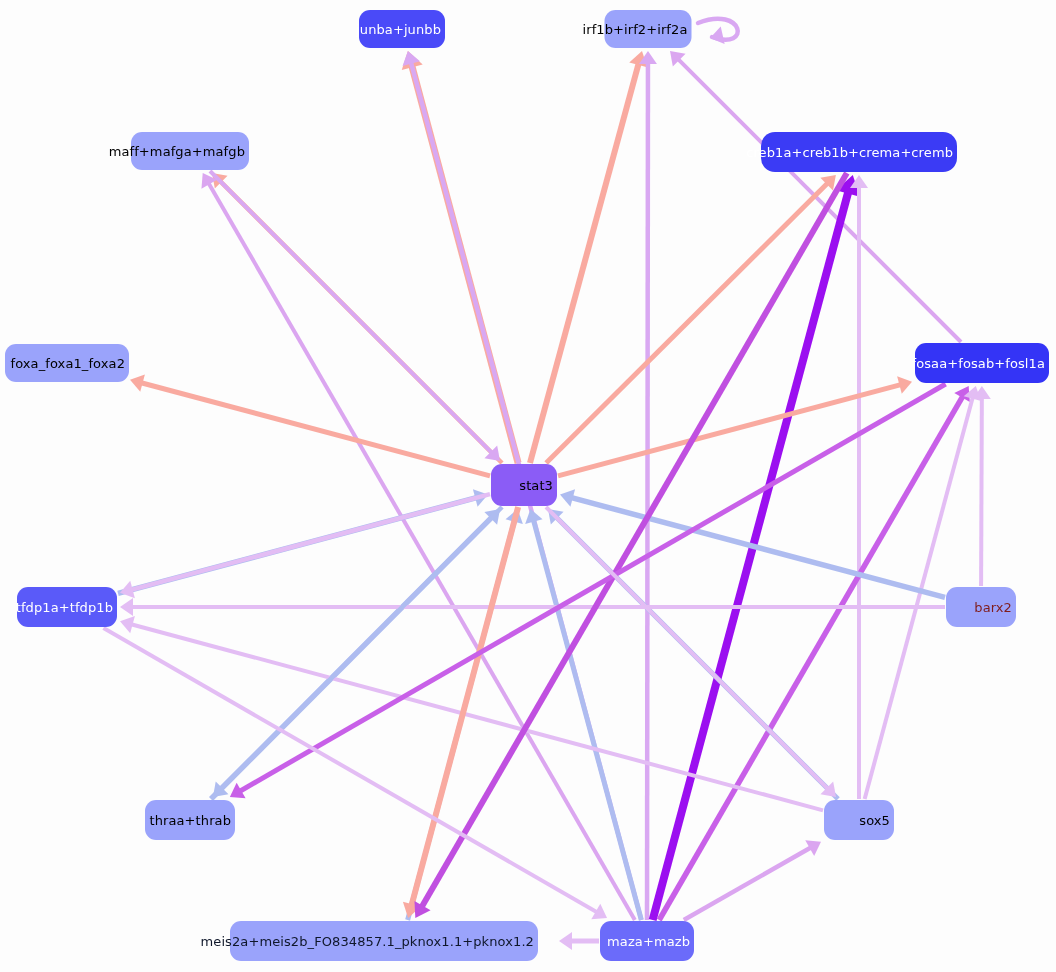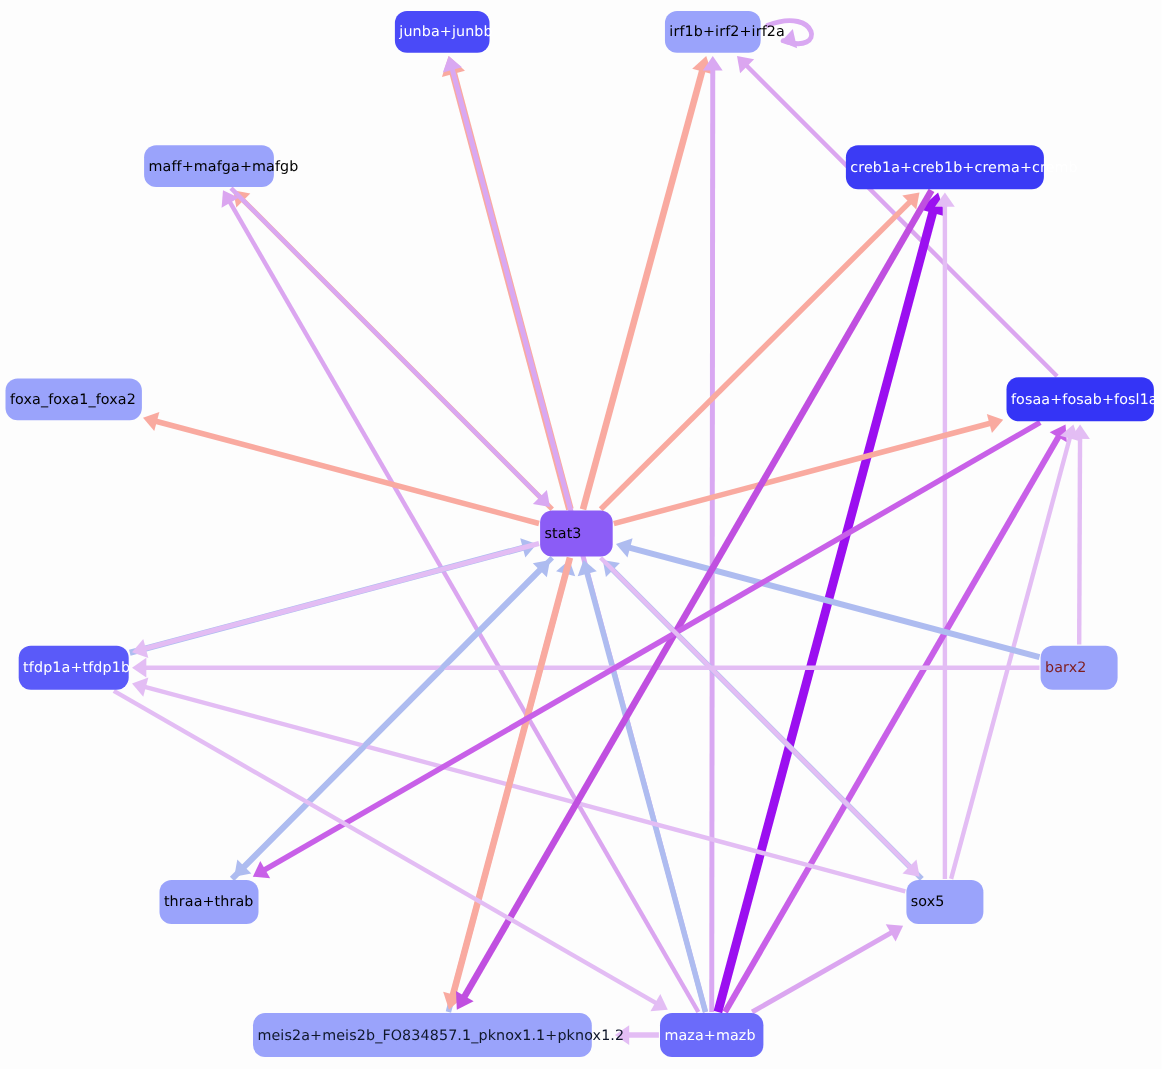--- a/index.html
+++ b/index.html
@@ -24,21 +24,21 @@
     top: 0;
     width: 1056px;
     height: 972px;
   }
   .node {
     position: absolute;
     box-sizing: border-box;
     border-radius: 11px;
     display: flex;
     align-items: center;
-    justify-content: flex-start;
+    justify-content: flex-end;
     text-align: center;
     white-space: nowrap;
     font-family: "DejaVu Sans", sans-serif;
     font-size: 13px;
     line-height: 1;
     letter-spacing: 0.1px;
     transform: translate(-50%, -50%);
     user-select: none;
   }
   .node-label {
@@ -191,21 +191,21 @@
   <div id="node-layer">
       <div class="node" style="left: 402px; top: 29px; width: 86px; height: 38px; background: rgb(74, 74, 248); color: rgb(255, 255, 255); font-size: 13px;">
         <span class="node-label">junba+junbb</span>
       </div>
       <div class="node" style="left: 648px; top: 29px; width: 87px; height: 38px; background: rgb(154, 163, 251); color: rgb(0, 0, 0); font-size: 13px;">
         <span class="node-label">irf1b+irf2+irf2a</span>
       </div>
       <div class="node" style="left: 190px; top: 151px; width: 118px; height: 38px; background: rgb(154, 163, 251); color: rgb(0, 0, 0); font-size: 13px;">
         <span class="node-label">maff+mafga+mafgb</span>
       </div>
-      <div class="node" style="left: 859px; top: 152px; width: 180px; height: 40px; background: rgb(59, 59, 245); color: rgb(255, 255, 255); font-size: 13px;">
+      <div class="node" style="left: 859px; top: 152px; width: 196px; height: 40px; background: rgb(59, 59, 245); color: rgb(255, 255, 255); font-size: 13px; border-radius: 14px;">
         <span class="node-label">creb1a+creb1b+crema+cremb</span>
       </div>
       <div class="node" style="left: 67px; top: 363px; width: 124px; height: 38px; background: rgb(154, 163, 251); color: rgb(0, 0, 0); font-size: 13px;">
         <span class="node-label">foxa_foxa1_foxa2</span>
       </div>
       <div class="node" style="left: 982px; top: 363px; width: 134px; height: 40px; background: rgb(52, 52, 246); color: rgb(255, 255, 255); font-size: 13px;">
         <span class="node-label">fosaa+fosab+fosl1a</span>
       </div>
       <div class="node" style="left: 524px; top: 485px; width: 66px; height: 42px; background: #8b5cf6; color: rgb(0, 0, 0); font-size: 13px;">
         <span class="node-label">stat3</span>

